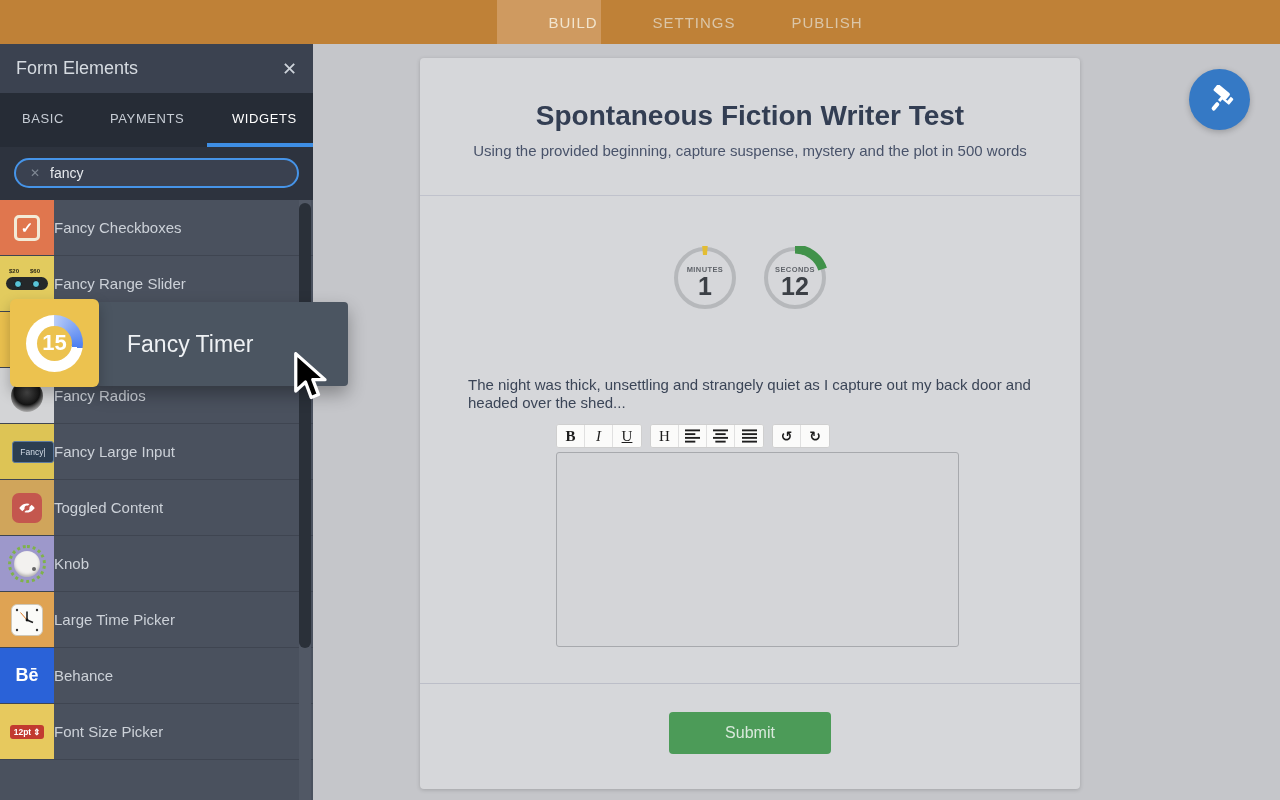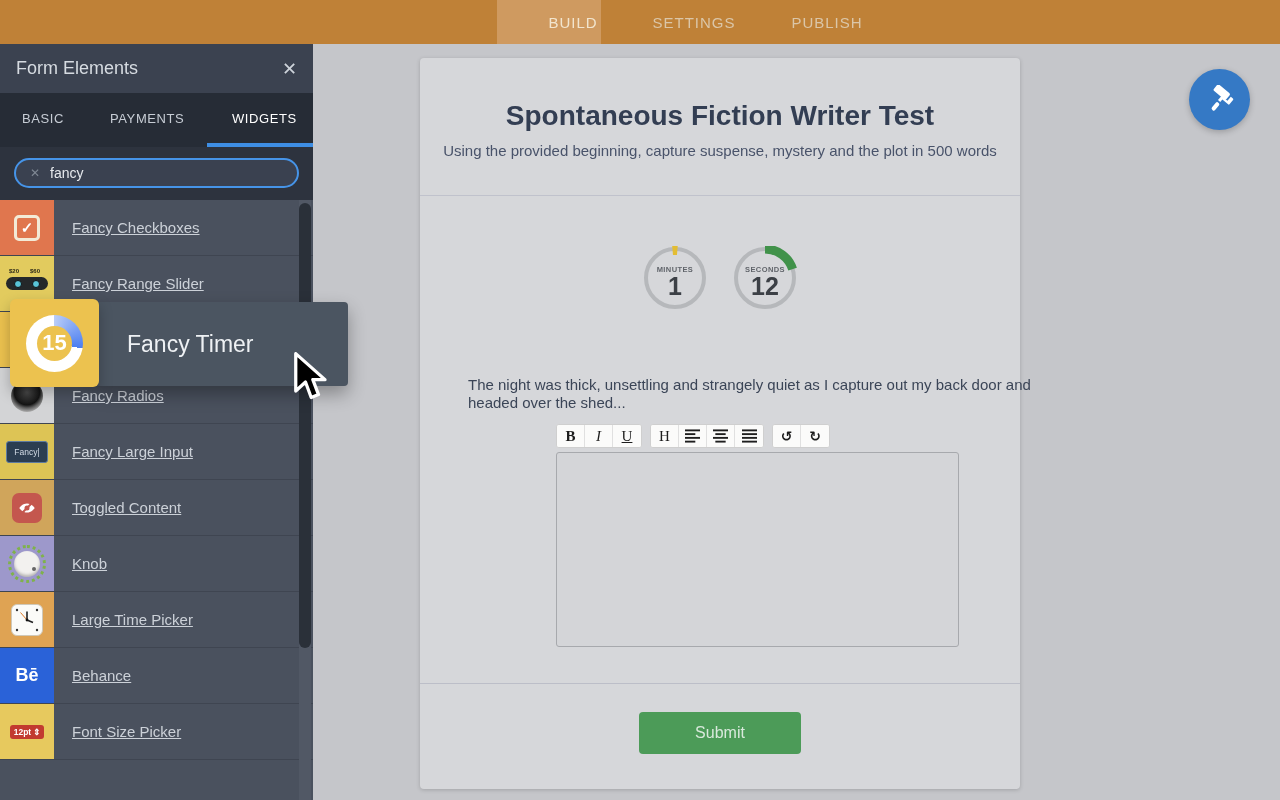--- a/index.html
+++ b/index.html
@@ -25,39 +25,39 @@
   #sbt-basic { left:22px; } #sbt-payments { left:110px;text-align:right; } #sbt-widgets { left:232px; color:#fff; }
   .sb-underline { position:absolute; left:207px; right:0; bottom:0; height:4px; background:#3e8ee4; }
   .sb-search { position:relative; height:53px; background:#2d333e; }
   .search-pill { position:absolute; left:14px; right:14px; top:11px; height:30px; border:2px solid #4694e8; border-radius:15px;
                  background:#3a4150; display:flex; align-items:center; }
   .search-x { margin:0 10px 0 14px; color:#7f8894; font-size:12px; cursor:pointer; }
   .search-val { color:#e6e9ed; font-size:14px; }
 
   .sb-list { position:absolute; left:0; right:0; top:156px; bottom:0; }
   .row { height:56px; display:flex; align-items:stretch; border-bottom:1px solid #3f4551; cursor:grab; }
-  .row .label { display:flex; align-items:center; padding-left:18px; color:#ccd1d8; font-size:15px;text-decoration:underline; }
+  .row .label { display:flex; align-items:center; color:#ccd1d8; font-size:15px; }
   .ic { width:54px; flex:none; display:flex; align-items:center; justify-content:center; position:relative; }
 
   .ic-checkbox { background:#e0764e; }
   .cbx { width:26px; height:26px; border:3px solid #f3ead6; border-radius:5px; color:#fff; font-weight:bold; font-size:15px;
          display:flex; align-items:center; justify-content:center; }
   .ic-range { background:#e2cb5e; }
   .rbar { width:42px; height:13px; background:#25282a; border-radius:7px; position:relative; }
   .rdot { position:absolute; top:3px; width:8px; height:8px; border-radius:50%; background:#59c4d8; border:1px solid #101214; }
   .rlab { position:absolute; top:-9px; font-size:6px; font-weight:bold; color:#2b2717; }
   .ic-timer { background:#ecc24f; }
   .mring { width:32px; height:32px; border-radius:50%; background:conic-gradient(#b9cdf8 0deg,#4b7ef0 98deg,#ffffff 98deg 360deg);
            display:flex; align-items:center; justify-content:center; }
   .mring-in { width:20px; height:20px; border-radius:50%; background:#ecc24f; display:flex; align-items:center; justify-content:center;
               font-size:9px; font-weight:bold; color:#fff; }
   .ic-radio { background:#d3d4d6; }
   .sphere { width:32px; height:32px; border-radius:50%;
             background:radial-gradient(circle at 50% 38%, #4a4a4a 0%, #141414 50%, #5e5e5e 62%, #b9b9b9 80%, #d3d4d6 88%); }
-  .ic-input { background:#ddc455; }
+  .ic-input { background:#ddc455;justify-content:flex-end; }
   .finput { width:42px; height:22px; background:#2c3e51; border:1px solid #5d7ba0; border-radius:3px; color:#d3dce6; font-size:8.5px;
             display:flex; align-items:center; justify-content:center; }
   .ic-eye { background:#d0a55b; }
   .eyebox { width:30px; height:30px; background:#c4574e; border-radius:7px; display:flex; align-items:center; justify-content:center; }
   .ic-knob { background:#9d98cb; }
   .knob { width:38px; height:38px; border-radius:50%; border:3px dotted #7fb24b; display:flex; align-items:center; justify-content:center; }
   .knob-in { width:26px; height:26px; border-radius:50%; background:#f2f1ef; box-shadow:inset 0 -2px 3px rgba(0,0,0,.25); position:relative; }
   .knob-dot { position:absolute; right:4px; bottom:6px; width:4px; height:4px; border-radius:50%; background:#666; }
   .ic-clock { background:#dfa353; }
   .clockbox { width:32px; height:32px; background:#fbfbf8; border-radius:6px; border:1px solid #cfc8b8; }
@@ -78,21 +78,21 @@
   .ghost-label { margin-left:31px; font-size:23px; color:#eef1f4; }
   .ghost-icon { position:absolute; left:10px; top:299px; width:89px; height:88px; background:#ecc24f; border-radius:6px;
                 box-shadow:0 6px 14px rgba(0,0,0,.25); z-index:41; display:flex; align-items:center; justify-content:center; }
   .gring { width:57px; height:57px; border-radius:50%; background:conic-gradient(#b9cdf8 0deg,#4b7ef0 100deg,#ffffff 100deg 360deg);
            display:flex; align-items:center; justify-content:center; }
   .gring-in { width:35px; height:35px; border-radius:50%; background:#ecc24f; display:flex; align-items:center; justify-content:center;
               font-size:22px; font-weight:bold; color:#fff; }
   .cursor { position:absolute; left:292px; top:352px; z-index:60; }
 
   
-  .card { position:absolute; left:420px; top:58px; width:600px; height:731px; background:#d6d7da; border-radius:4px;
+  .card { position:absolute; left:420px; top:58px; width:660px; height:731px; background:#d6d7da; border-radius:4px;
           box-shadow:0 1px 4px rgba(0,0,0,.18); z-index:1; }
   .card-header { position:absolute; top:0; left:0; right:0; height:138px; border-bottom:1px solid #c0c2cc; text-align:center; }
   .form-title { margin-top:42px; font-size:28px; font-weight:bold; color:#333e53; }
   .form-subtitle { margin-top:10px; font-size:15px; color:#49536a; }
 
   .timer-row { position:absolute; top:188px; left:0; right:0; display:flex; justify-content:center; gap:26px; }
   .tcirc { width:64px; height:64px; position:relative; }
   .t-label { position:absolute; top:19px; width:100%; text-align:center; font-size:7.5px; font-weight:bold; color:#60646a; letter-spacing:.4px; }
   .t-num { position:absolute; top:26px; width:100%; text-align:center; font-size:25px; font-weight:bold; color:#3c4046; }
 

